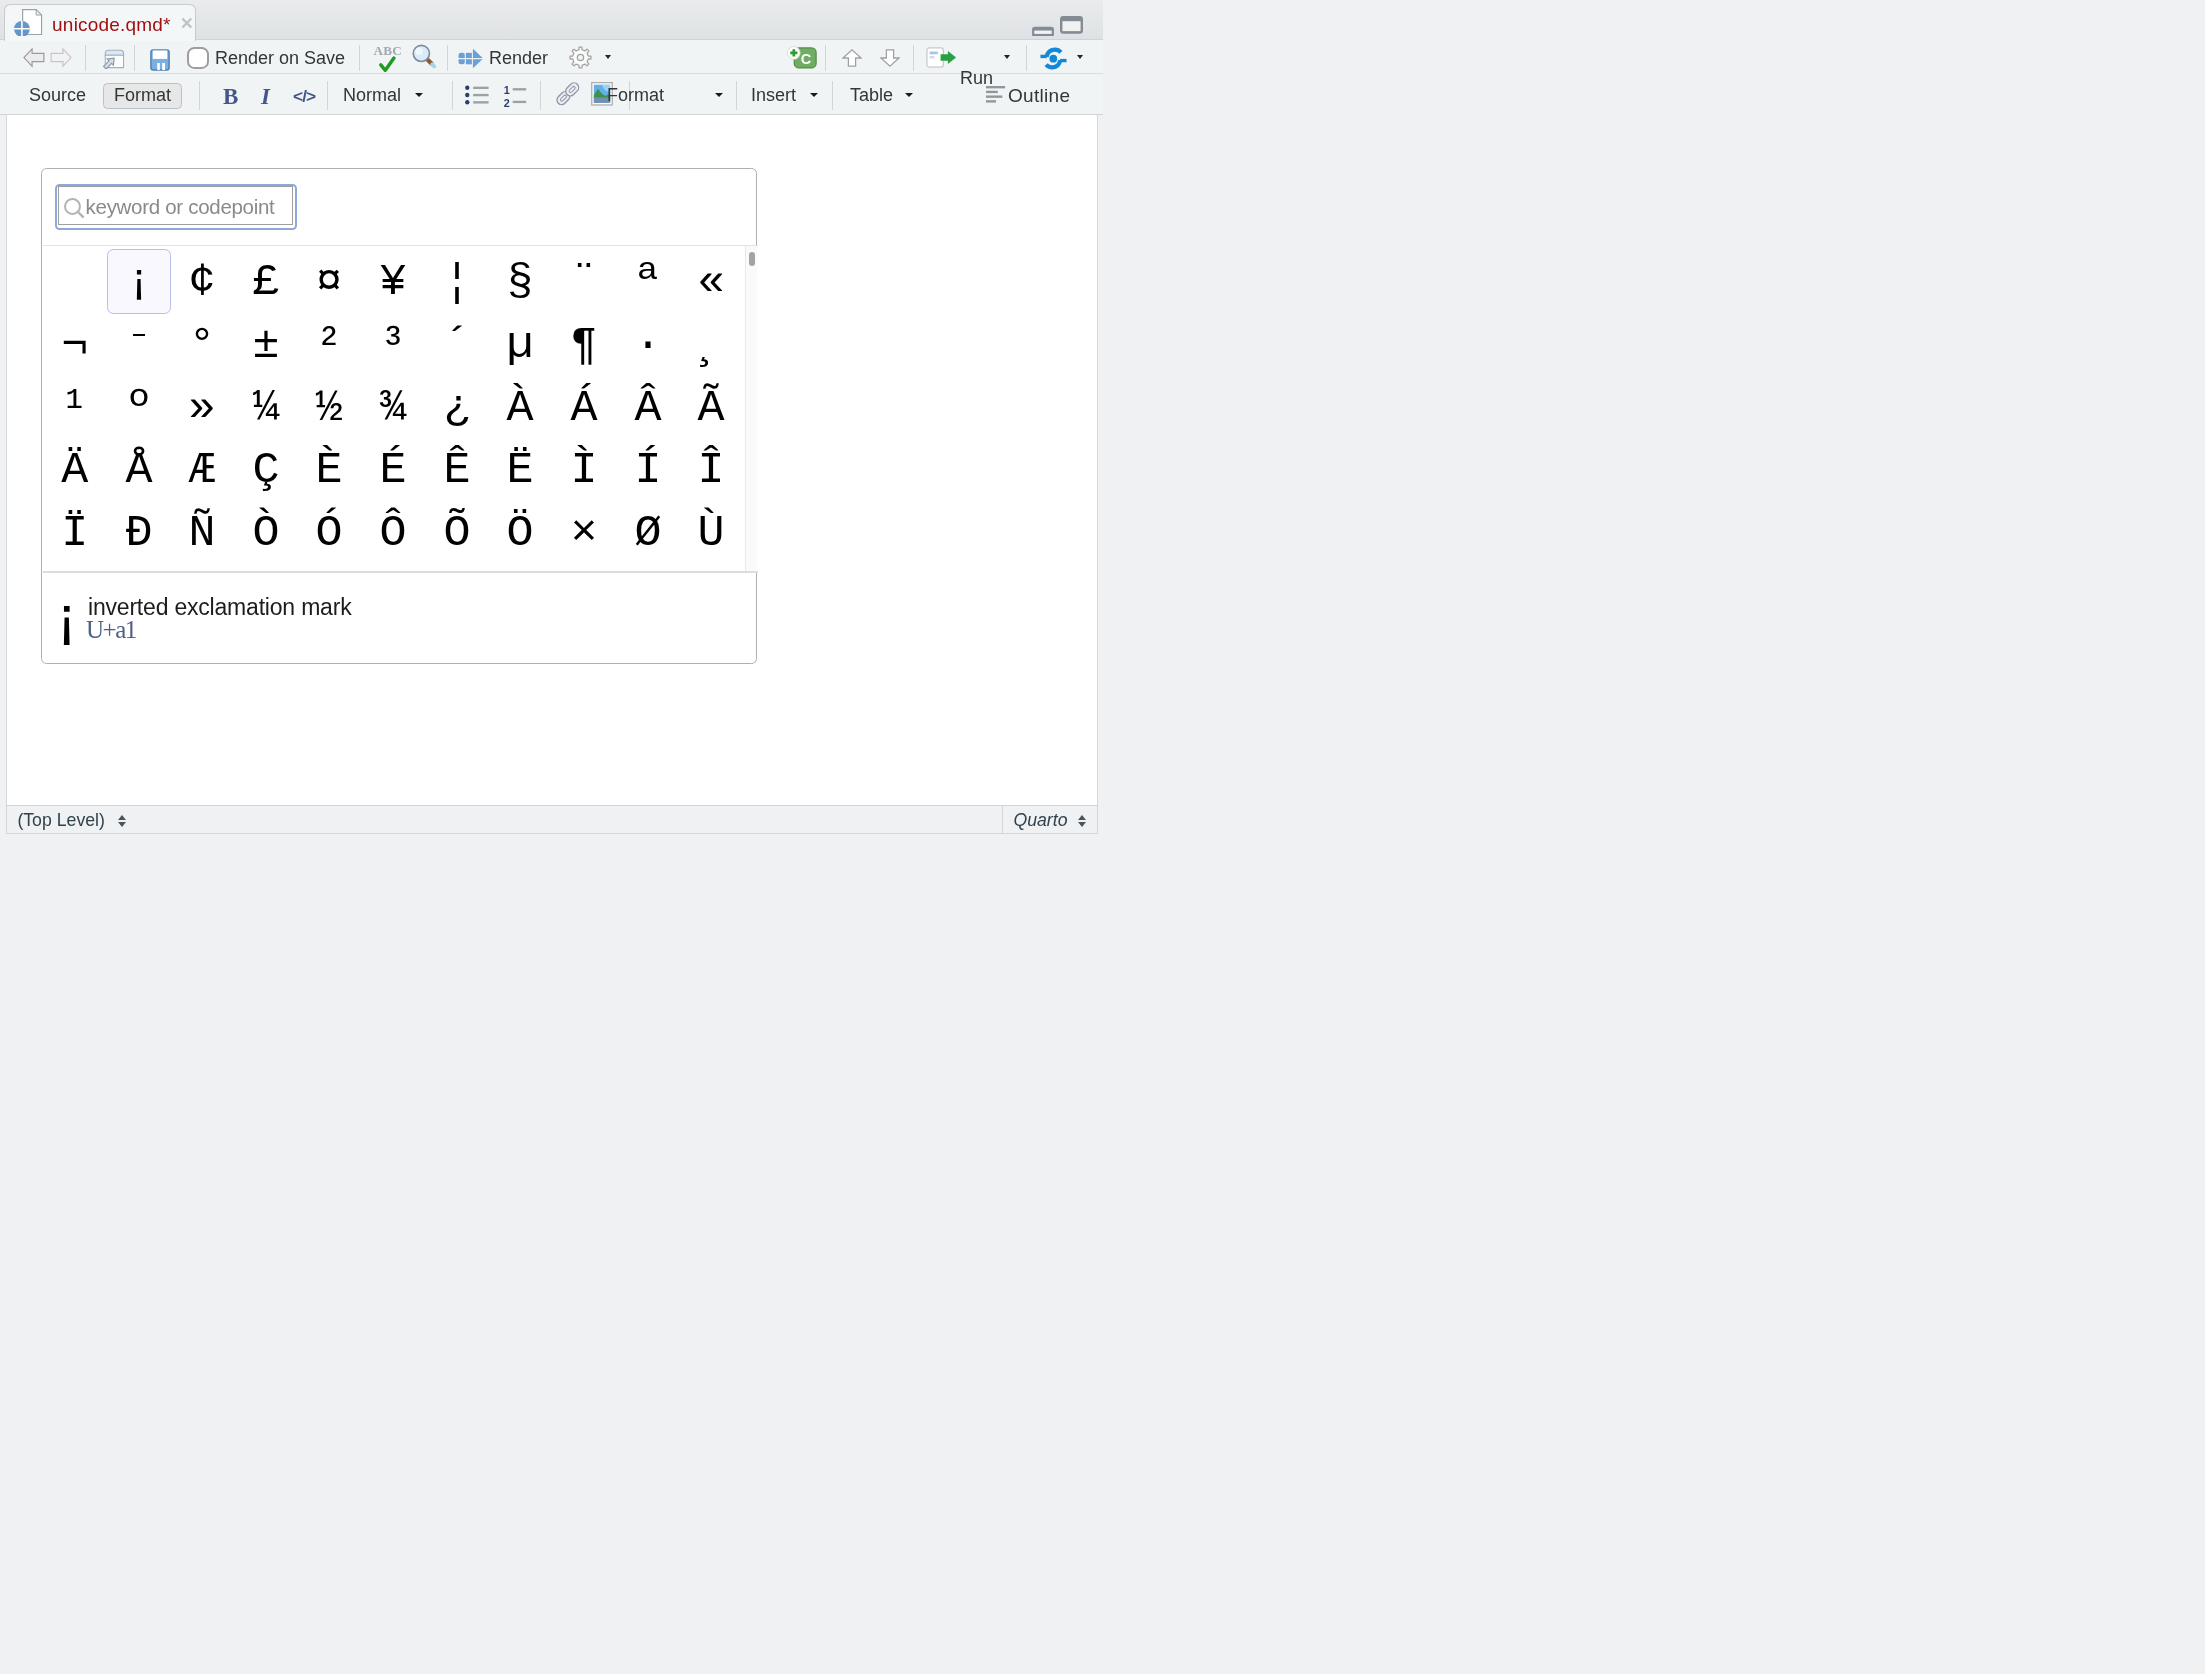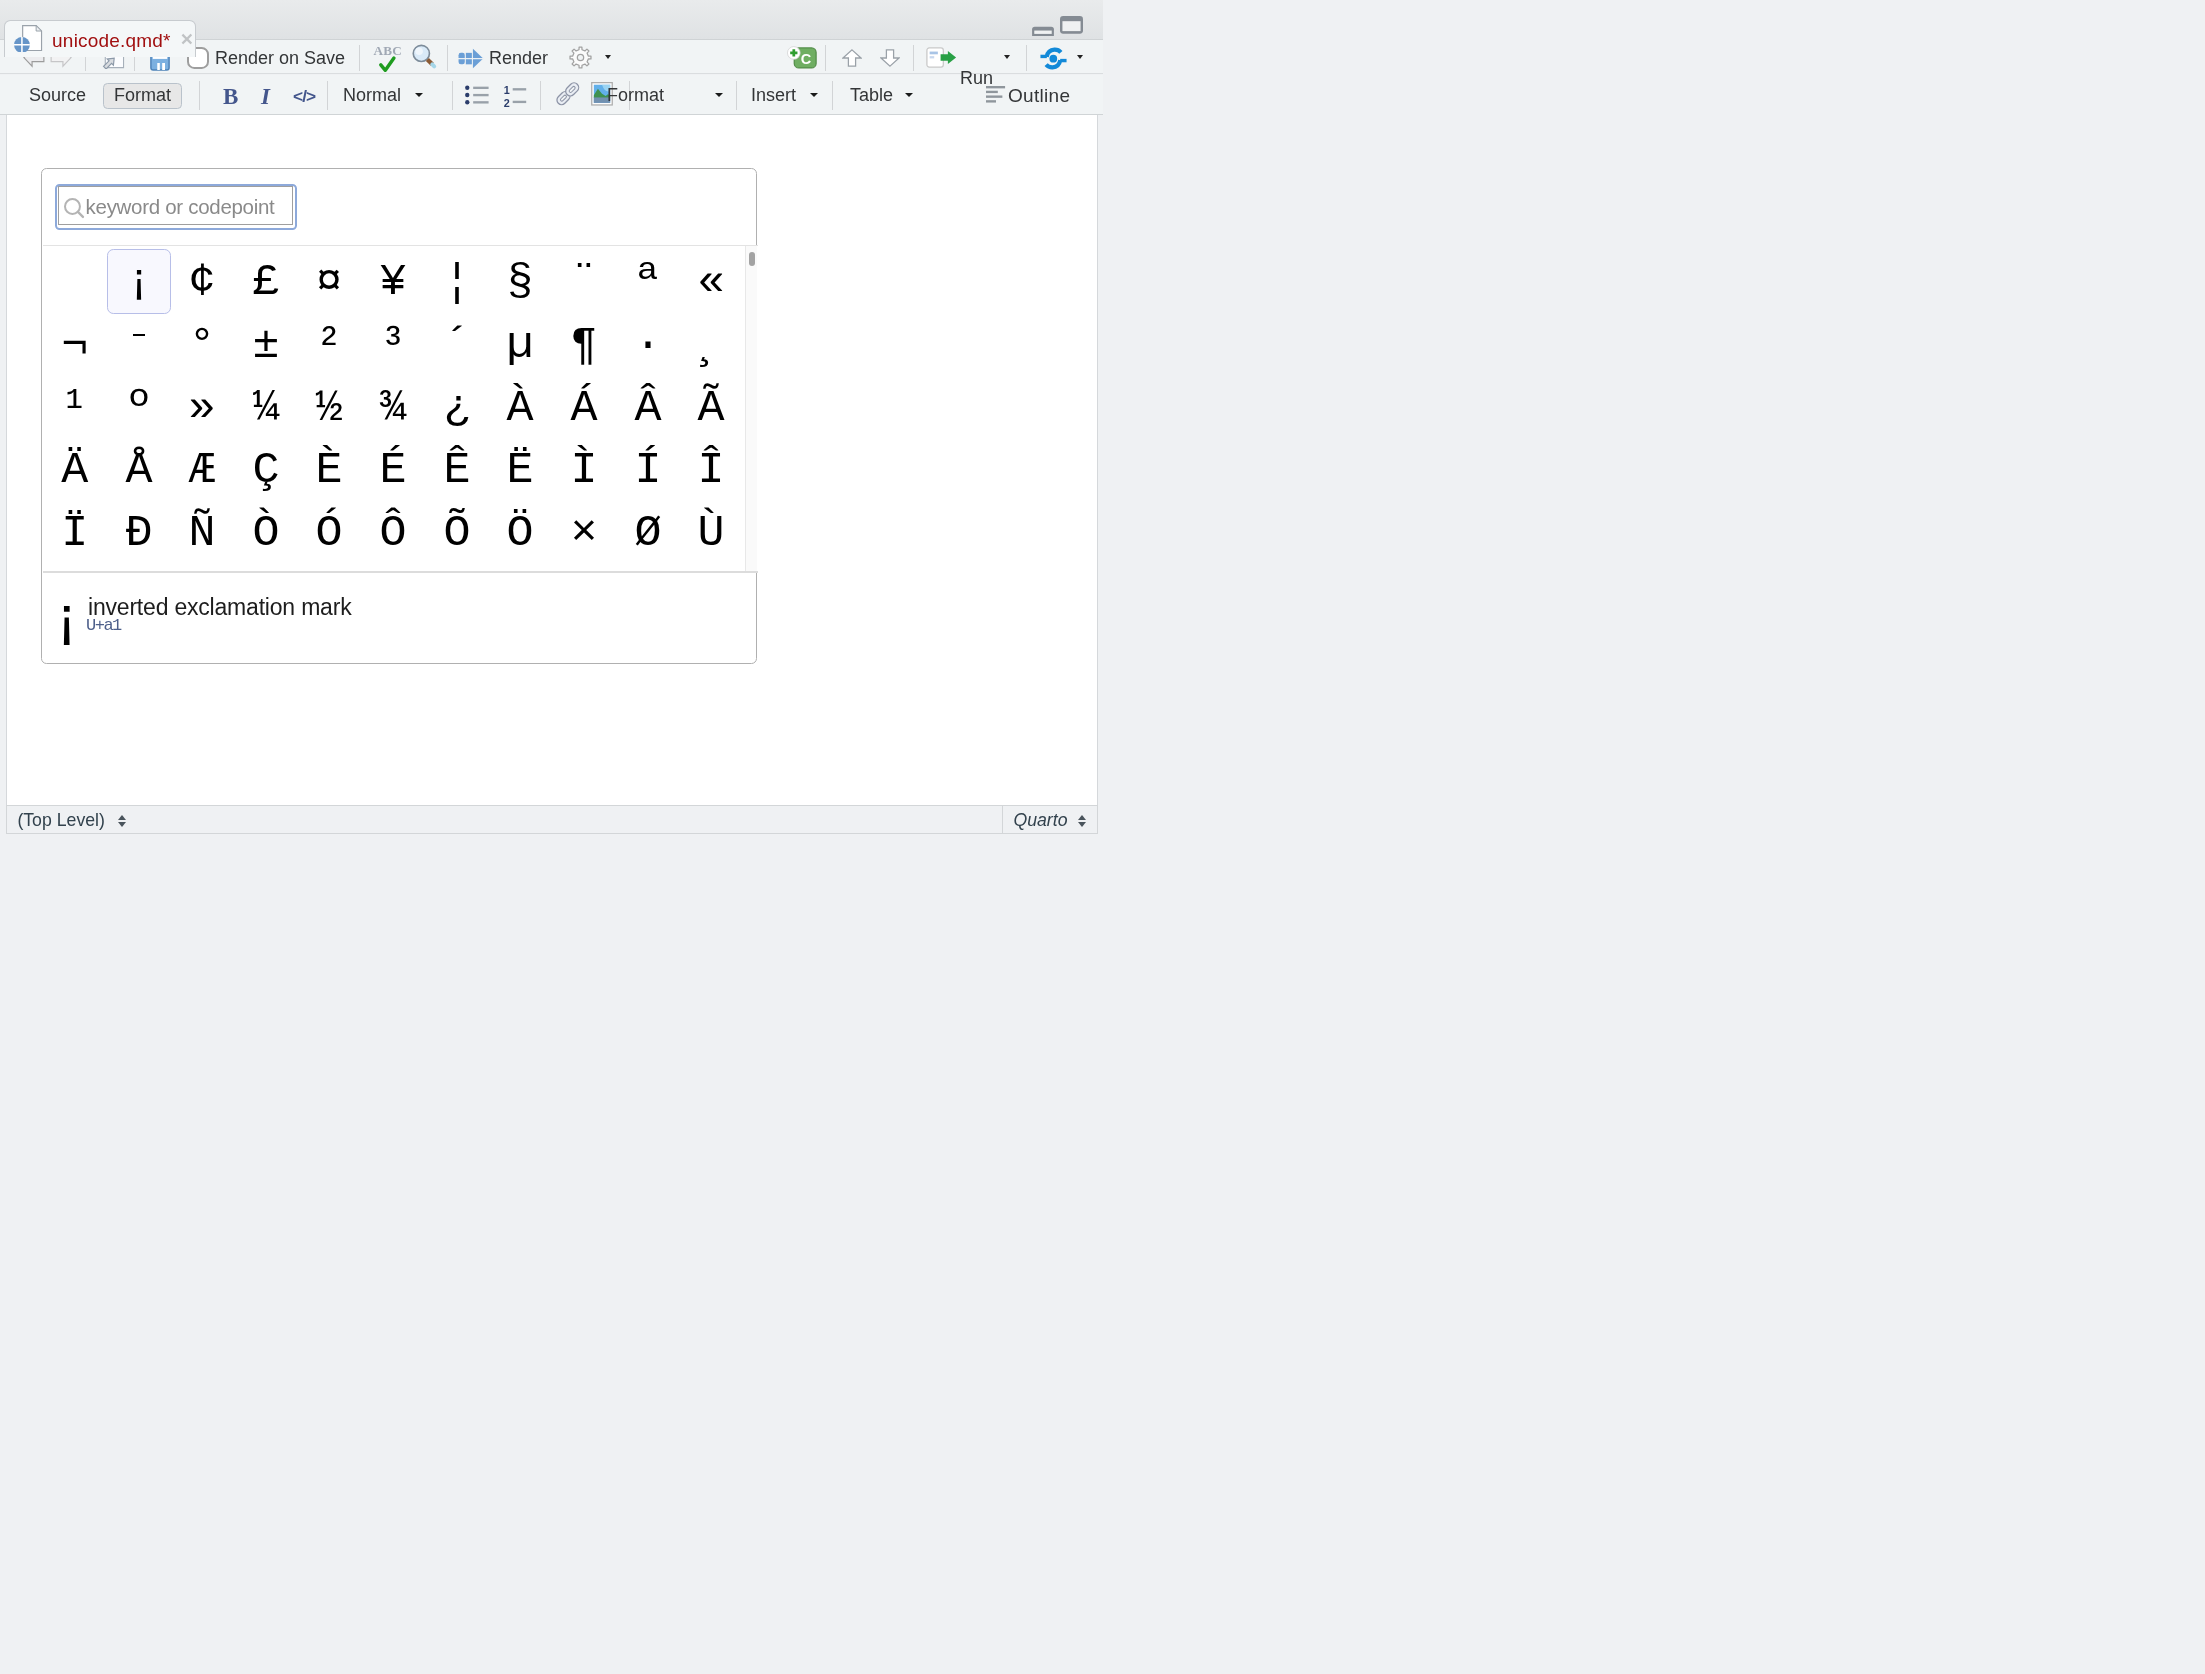--- a/index.html
+++ b/index.html
@@ -4,21 +4,21 @@
 <style>
   * { margin:0; padding:0; box-sizing:border-box; }
   html,body { width:1103px; height:837px; overflow:hidden; }
   body { font-family:"Liberation Sans", sans-serif; background:#eff1f3; position:relative; }
   .abs { position:absolute; }
 
   
   #tabbar { left:0; top:0; width:1103px; height:40px;
     background:linear-gradient(#e9ebec,#dfe2e4); border-bottom:0.9px solid #cfd3d5; }
   #tab { left:4.1px; top:3.6px; width:192px; height:37px; background:#f4f7f8;
-    border:0.9px solid #c7cbcf; border-bottom:none; border-radius:6.4px 6.4px 0 0; z-index:3;margin-top:16px; }
+    border:0.9px solid #c7cbcf; border-bottom:none; border-radius:6.4px 6.4px 0 0; z-index:3; }
   #tabname { left:47px; top:9px; font-size:19px; color:#a10f10; letter-spacing:0.2px; }
   #tabclose { left:175px; top:9px; font-size:16.4px; color:#c0c3c5; font-weight:bold; }
 
   
   #toolbar1 { left:0; top:40px; width:1103px; height:34px; background:#f1f4f5;
     border-bottom:0.9px solid #dadddf; }
   #toolbar2 { left:0; top:75px; width:1103px; height:40px; background:#f1f4f5;
     border-bottom:0.9px solid #d0d4d6; }
   .sep1 { width:0.9px; height:26px; top:45px; background:#d2d4d6; }
   .sep2 { width:0.9px; height:29px; top:81px; background:#d2d4d6; }
@@ -51,21 +51,21 @@
     border:1.4px solid #b7bee8; border-radius:6.4px; background:#f8f8fe; }
 
   
   #sbtrack { left:703px; top:77px; width:12.3px; height:325px; background:#fafafa; border-left:0.9px solid #e8e8e8; }
   #sbthumb { left:2.7px; top:5.5px; width:6.8px; height:14.5px; background:#a3a3a3; border-radius:3.6px; }
 
   
   #prevsep { left:0.9px; top:402px; width:715px; height:1.8px; background:#dcdcdc; }
   #bigchar { left:6.8px; top:418px; width:27px; text-align:center; font-family:"Liberation Mono", monospace; font-size:60px; color:#000; }
   #prevname { left:46px; top:425px; font-size:23px; color:#1d1d1d; letter-spacing:-0.2px; }
-  #prevcode { left:44px; top:447px; font-size:17px; color:#4d5f8a; font-family:Liberation Mono, monospace; letter-spacing:-1.5px; }
+  #prevcode { left:44px; top:447px; font-size:25px; color:#4d5f8a; font-family:Liberation Serif, serif; letter-spacing:-1.5px; }
 
   
   #statusbar { left:6.4px; top:805px; width:1092px; height:29px; background:#eff1f3;
     border:0.9px solid #d3d6d8; }
   .sbtext { font-size:17.7px; color:#32424d; }
   .updown { width:0; height:0; border-left:4.5px solid transparent; border-right:4.5px solid transparent; }
   .up { border-bottom:5.5px solid #4a545c; }
   .down { border-top:5.5px solid #4a545c; }
 </style>
 </head>

